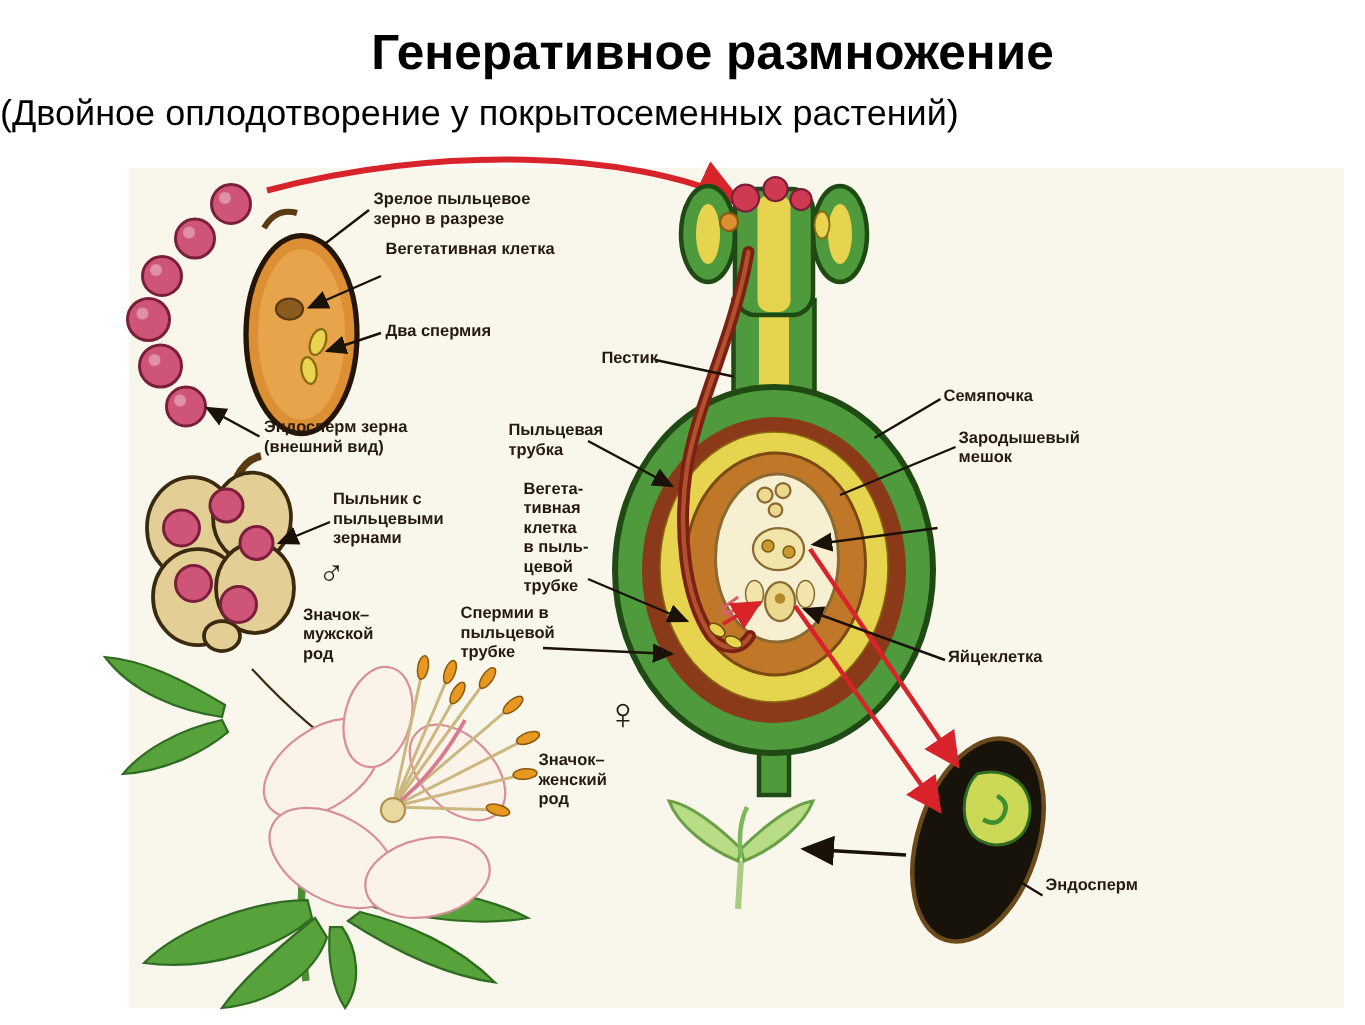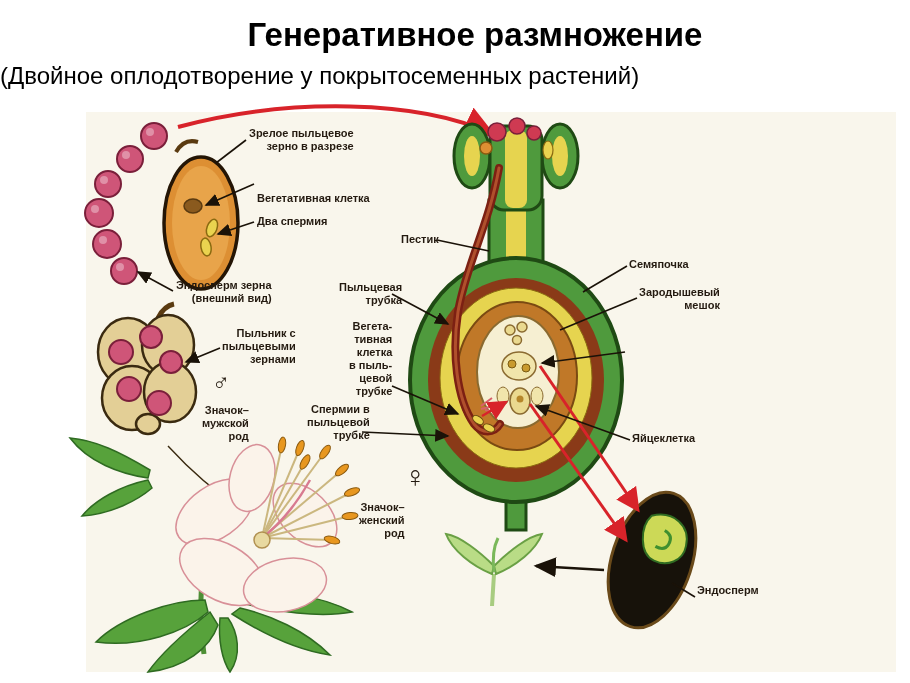--- a/index.html
+++ b/index.html
@@ -4,21 +4,21 @@
 <style>
   * { margin:0; padding:0; box-sizing:border-box; }
   html,body { width:910px; height:683px; background:#ffffff; font-family:"Liberation Sans", sans-serif; overflow:hidden; }
   .slide { position:relative; width:910px; height:683px; background:#ffffff; }
   .title { position:absolute; top:16px; left:0; width:100%; text-align:center;
            font-size:33px; font-weight:700; color:#000;margin-left:20px; }
   .subtitle { position:absolute; top:62px; left:0; width:100%; text-align:left;
               font-size:24px; font-weight:400; color:#000; }
   .art { position:absolute; left:0; top:0; width:910px; height:683px; }
   .lbl { position:absolute; font-size:11px; font-weight:700; line-height:13px;
-         color:#241a10; white-space:pre-line;text-align:right; }
+         color:#241a10; white-space:pre-line; }
   .sym { position:absolute; font-weight:700; color:#241a10; line-height:1; }
 </style>
 </head>
 <body>
 
 <div class="slide">
 
   <h1 class="title">Генеративное размножение</h1>
   <h2 class="subtitle">(Двойное оплодотворение у покрытосеменных растений)</h2>
 
@@ -212,21 +212,21 @@
       <path d="M637,298 L560,330"></path>
       <path d="M625,352 L542,363" marker-end="url(#ab)"></path>
       <path d="M630,440 L536,406" marker-end="url(#ab)"></path>
       <path d="M695,597 L672,583"></path>
       <path d="M604,570 L536,566" stroke-width="2.5" marker-end="url(#ab)"></path>
     </g>
   </svg>
 
   <div class="lbl" style="left:249px;top:127px">Зрелое пыльцевое
 зерно в разрезе</div>
-  <div class="lbl" style="left:257px;top:192px">Вегетативная клетка</div>
+  <div class="lbl" style="left:257px;top:160px">Вегетативная клетка</div>
   <div class="lbl" style="left:257px;top:215px">Два спермия</div>
   <div class="lbl" style="left:176px;top:279px">Эндосперм зерна
 (внешний вид)</div>
   <div class="lbl" style="left:222px;top:327px">Пыльник с
 пыльцевыми
 зернами</div>
   <div class="sym" style="left:212px;top:370px;font-size:24px">♂</div>
   <div class="lbl" style="left:202px;top:404px">Значок–
 мужской
 род</div>

